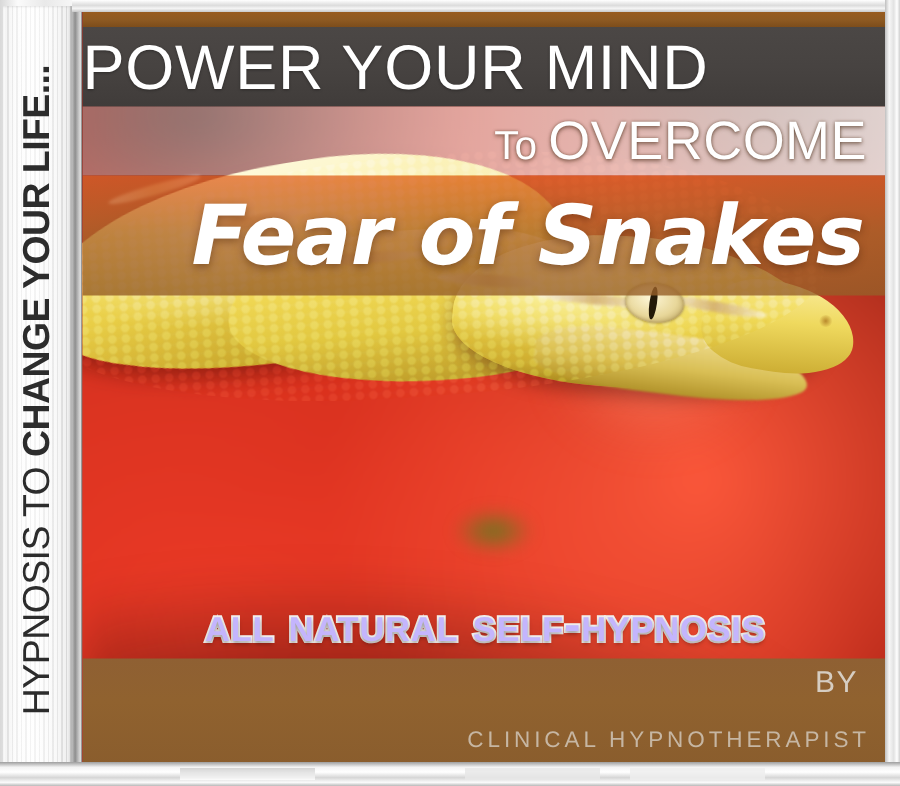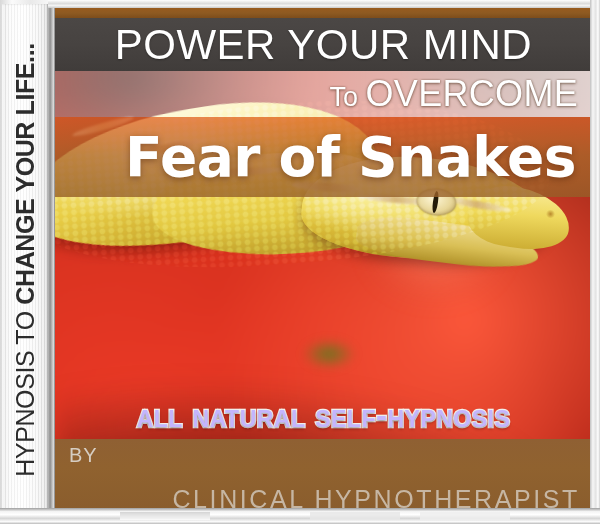--- a/index.html
+++ b/index.html
@@ -191,21 +191,21 @@
   
   .strip-top{
     position:absolute;left:0;top:0;width:100%;height:11px;
     background:linear-gradient(180deg,#9a5c1f 0%,#8e5a22 55%,#7d4d1b 100%);
   }
 
   
   .band-dark{
     position:absolute;left:0;top:11px;width:100%;height:53px;
     background:linear-gradient(180deg,#4b4745 0%,#474341 50%,#403c3a 100%);
-    display:flex;align-items:center;justify-content:center;
+    display:flex;align-items:center;
   }
   .title1{
     color:#ffffff;font-size:42px;font-weight:400;letter-spacing:.5px;
     white-space:nowrap;line-height:1;
     text-shadow:0 1px 2px rgba(0,0,0,.35);
   }
 
   
   .band-light{
     position:absolute;left:0;top:64px;width:100%;height:46px;
@@ -221,21 +221,21 @@
   .title2 .lg{font-size:36px;font-weight:400;letter-spacing:.3px;}
 
   
   .band-orange{
     position:absolute;left:0;top:110px;width:100%;height:80px;
     background:linear-gradient(180deg,rgba(226,104,46,.78) 0%,rgba(176,105,44,.80) 48%,rgba(150,95,40,.80) 100%);
     display:flex;align-items:center;justify-content:flex-end;
     padding-right:16px;box-sizing:border-box;
   }
   .title3{
-    color:#ffffff;font-weight:700;
+    color:#ffffff;font-style:italic;font-weight:700;
     font-size:55px;line-height:1;white-space:nowrap;letter-spacing:-.5px;
     text-shadow:0 2px 6px rgba(70,30,10,.45);
     font-family:"DejaVu Sans", sans-serif;
   }
 
   
   .sub1-wrap{
     position:absolute;left:0;top:385px;width:100%;height:47px;
     display:flex;align-items:center;justify-content:center;
   }
@@ -248,36 +248,36 @@
     paint-order:stroke fill;
     text-shadow:0 2px 3px rgba(0,0,0,.35);
   }
 
   
   .bar-bottom{
     position:absolute;left:0;top:432px;width:100%;height:71px;
     background:linear-gradient(180deg,#8f6033 0%,#90622f 40%,#8a5d2d 100%);
   }
   .byline{
-    position:absolute;left:14px;top:5px;right:22px;
-    display:flex;align-items:baseline;
+    position:absolute;left:14px;top:5px;right:12px;
+    display:flex;align-items:baseline;justify-content:flex-end;
     white-space:nowrap;
   }
   .byline .by{
     color:#d6cdc2;font-size:20px;font-weight:400;letter-spacing:1px;
     margin-right:8px;
   }
   .byline .name{
     color:#fffdf9;font-size:37px;font-weight:400;letter-spacing:-.4px;
     font-family:"Liberation Serif", serif;
     text-shadow:0 1px 2px rgba(40,20,5,.35);
   }
   .credential{
     position:absolute;right:12px;top:46px;
-    color:#c6b6a3;font-size:25px;letter-spacing:2.6px;font-weight:400;
+    color:#c6b6a3;font-size:15px;letter-spacing:2.6px;font-weight:400;
     white-space:nowrap;
   }
 
   
   .case-edge-top{
     position:absolute;left:48px;top:0;width:552px;height:8px;
     background:linear-gradient(180deg,#ffffff 0%,#dcdcdc 45%,#f4f4f4 70%,#c9c9c9 100%);
   }
   .case-edge-right{
     position:absolute;right:0;top:0;width:10px;height:524px;

